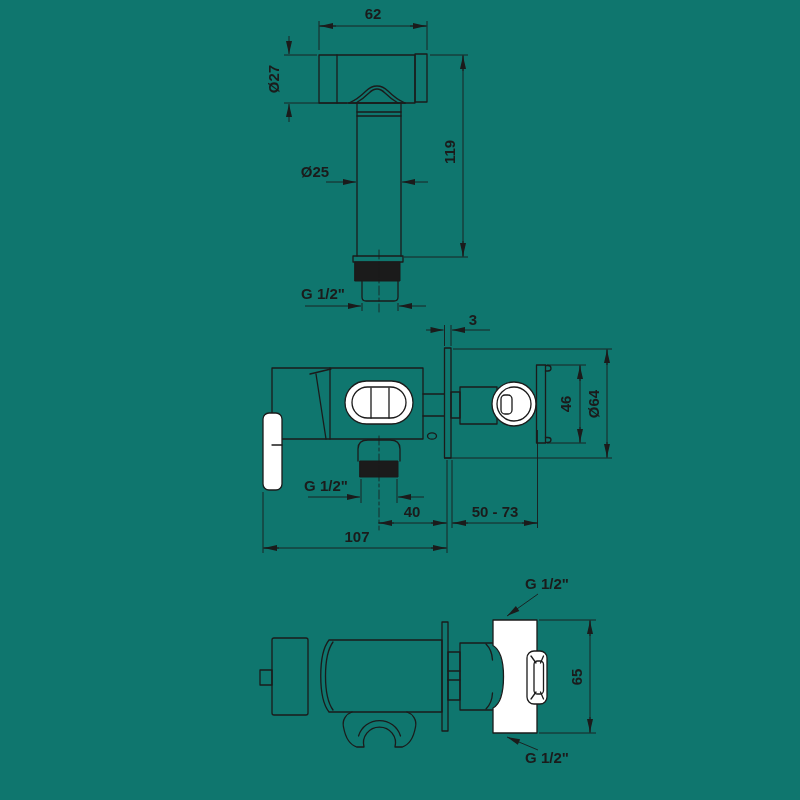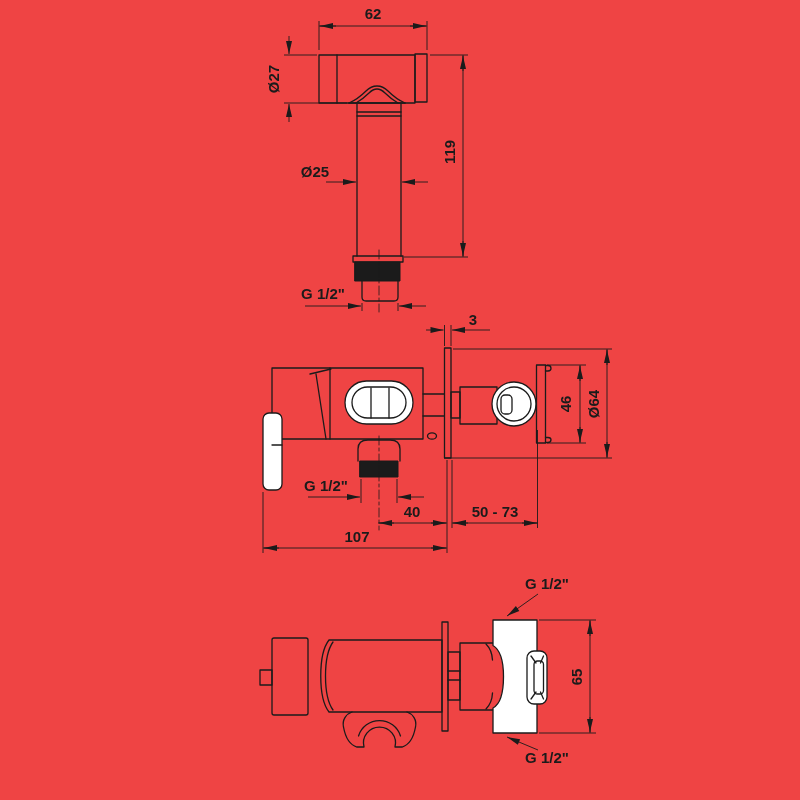--- a/index.html
+++ b/index.html
@@ -1,16 +1,16 @@
 <!DOCTYPE html>
 <html><head>
 <meta charset="utf-8">
 <style>
   html,body{margin:0;padding:0;background:#ffffff;}
-  .stage{width:800px;height:800px;background:#ef4444;position:relative;overflow:hidden;}
+  .stage{width:800px;height:800px;background:#0f766e;position:relative;overflow:hidden;}
   svg{display:block;}
   .part{fill:none;stroke:#1b1b1b;stroke-width:1.3;stroke-linecap:round;stroke-linejoin:round;}
   .wfill{fill:#ffffff;}
   .bfill{fill:#1b1b1b;stroke:#1b1b1b;stroke-width:1;}
   .dim{fill:none;stroke:#1b1b1b;stroke-width:0.9;}
   .cl{fill:none;stroke:#1b1b1b;stroke-width:0.8;stroke-dasharray:9 3 3 3;}
   text.lbl{font-family:"Liberation Sans",sans-serif;font-size:15px;font-weight:bold;fill:#1b1b1b;stroke:none;text-anchor:middle;}
 </style>
 </head>
 <body>

